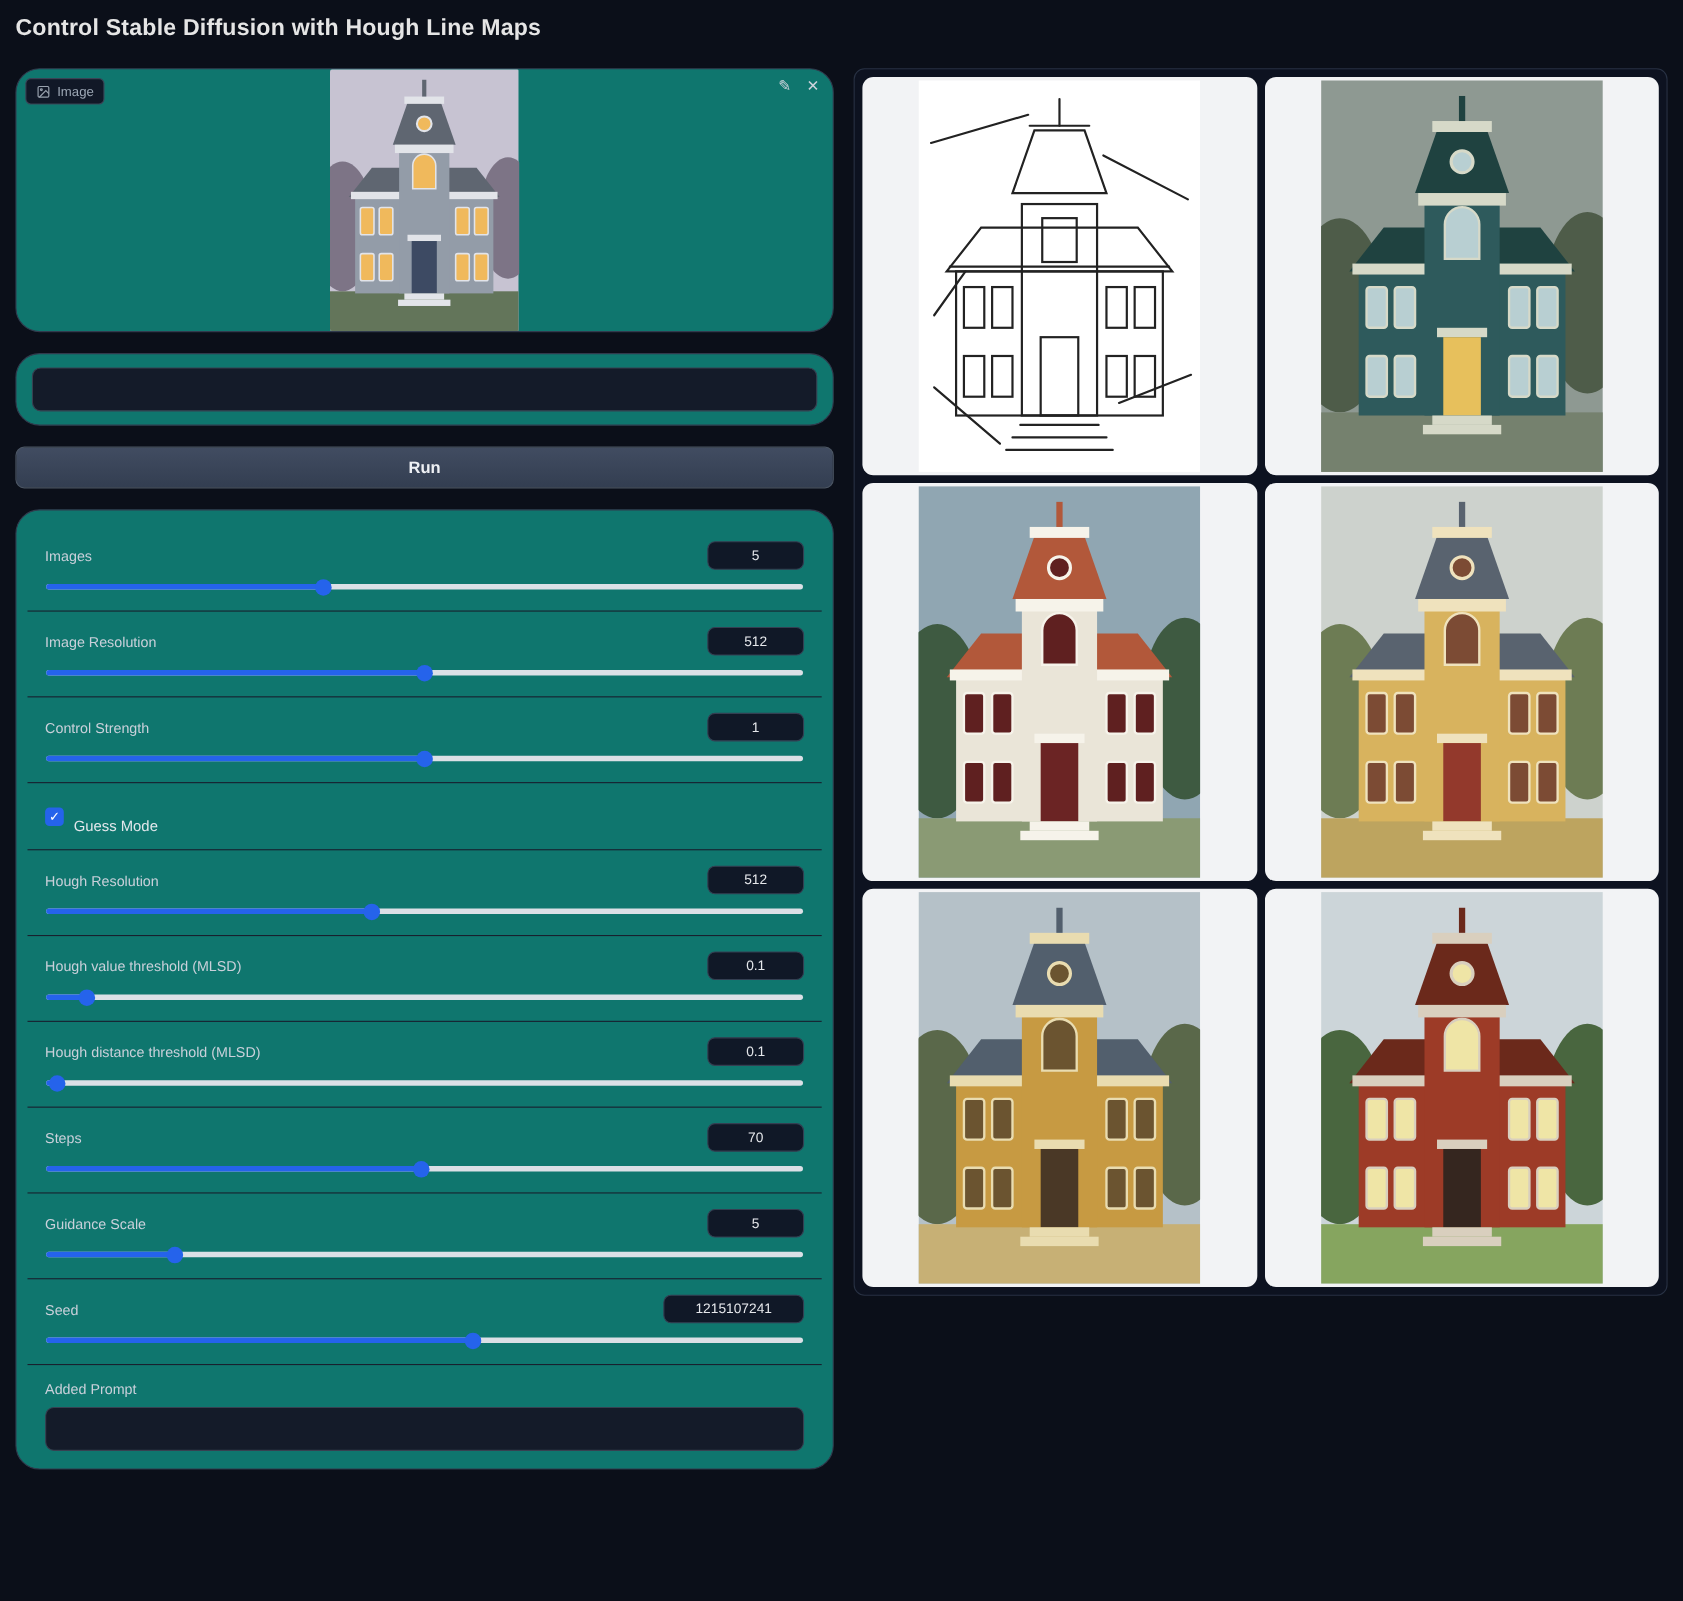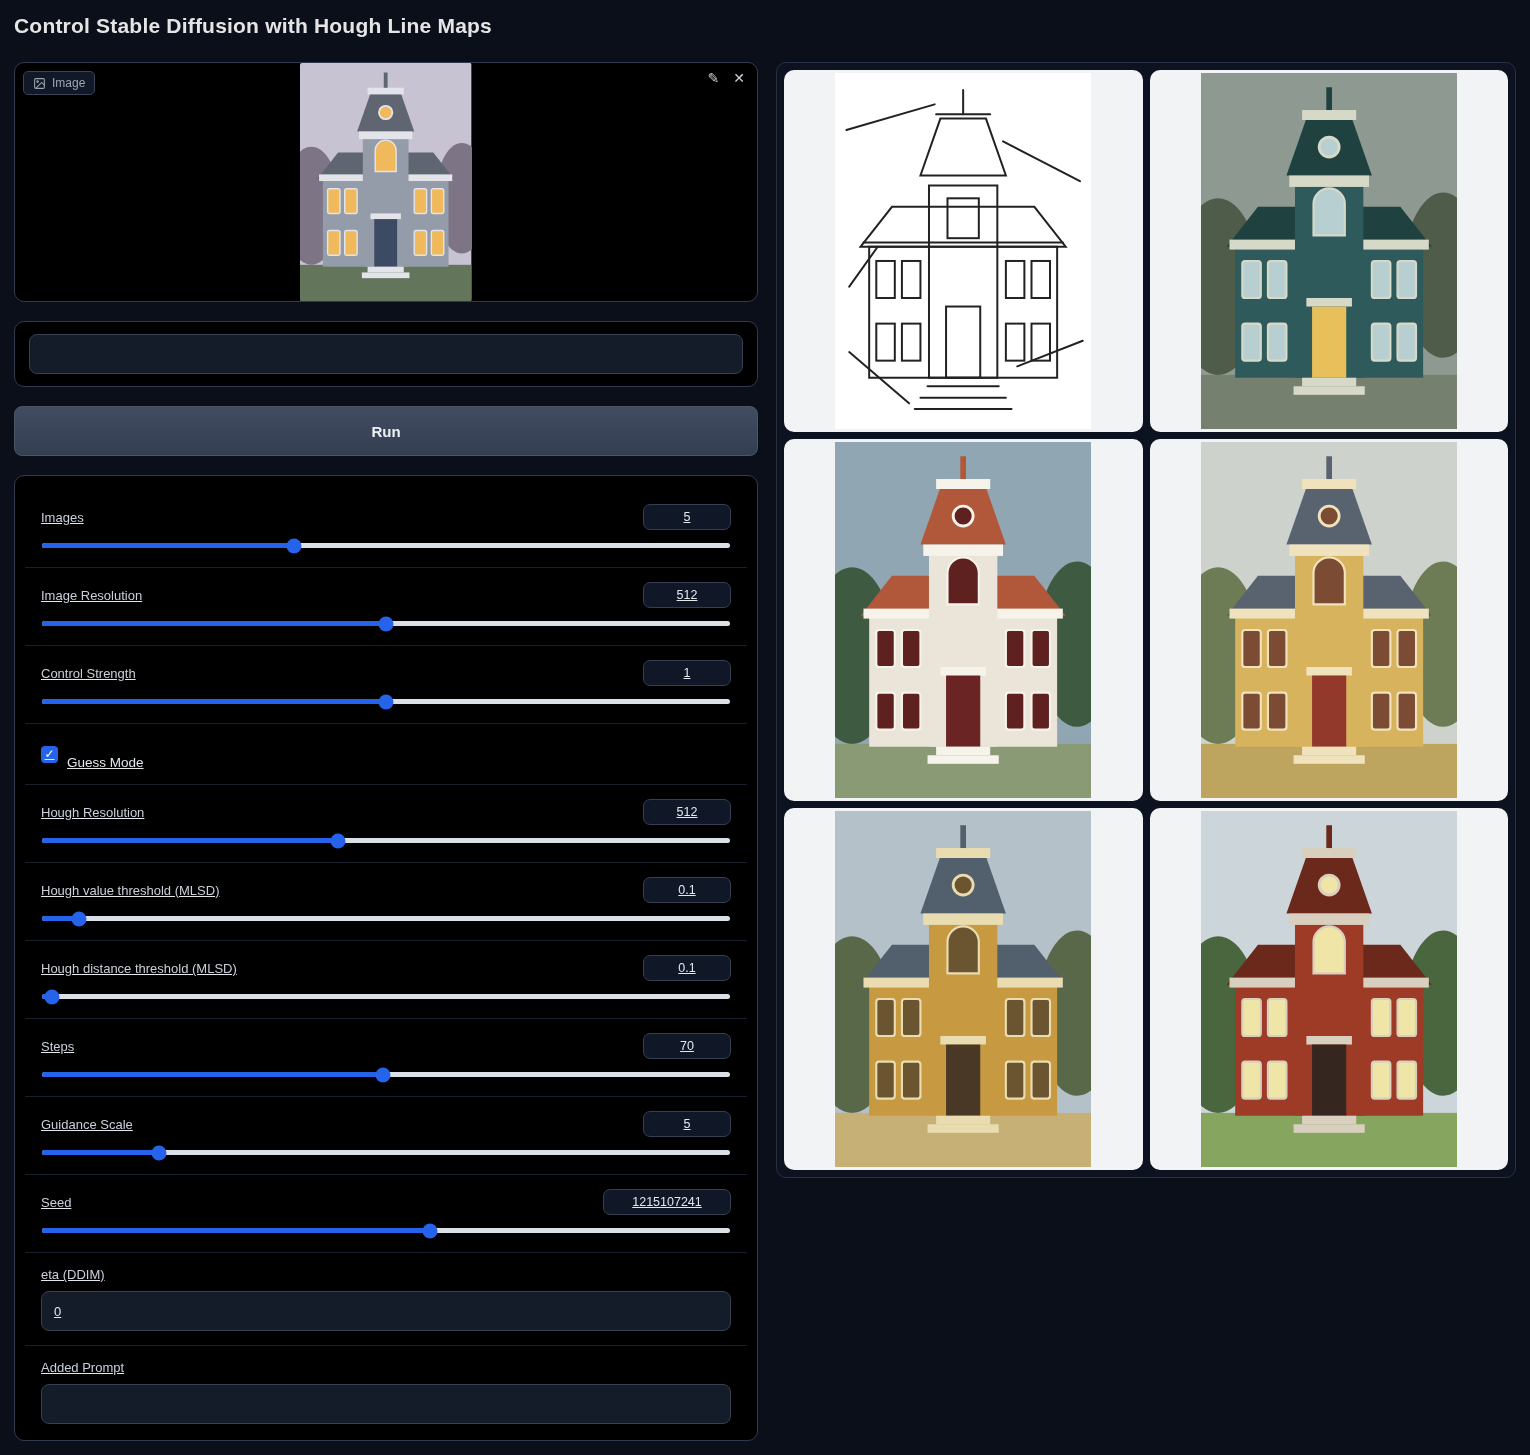--- a/index.html
+++ b/index.html
@@ -12,21 +12,21 @@
   }
   .page-title {
     position: absolute; left: 14px; top: 14px;
     font-size: 21px; font-weight: 700; color: #e5e5e5; letter-spacing: .2px;
   }
   .left-col {
     position: absolute; left: 14px; top: 62px; width: 744px;
     display: flex; flex-direction: column; gap: 19px;
   }
   .panel {
-    background: #000000; border: 1px solid #313b4d; border-radius: 10px; text-decoration: underline;
+    background: #0f766e; border: 1px solid #313b4d; border-radius: 22px;
   }
   
   .image-panel { height: 240px; position: relative; }
   .photo-holder { position: absolute; inset: 0; display: flex; align-items: center; justify-content: center; }
   .photo-holder svg { height: 238px; width: auto; border-radius: 2px; }
   .chip {
     position: absolute; left: 8px; top: 8px; z-index: 2;
     display: flex; align-items: center; gap: 6px;
     background: #111827; border: 1px solid #3a4456; border-radius: 5px;
     padding: 4px 9px; font-size: 12px; color: #9ca6b4;
@@ -35,21 +35,21 @@
   .icon-btn { font-size: 14px; color: #cdd3dc; cursor: pointer; line-height: 1; }
   
   .prompt-panel { padding: 12px 14px; }
   .field-label { font-size: 13px; color: #c9d0da; margin-bottom: 9px; }
   .textbox {
     height: 40px; background: #141b29; border: 1px solid #374151; border-radius: 8px;
     padding: 0 12px; display: flex; align-items: center; font-size: 13px; color: #e5e7eb;
   }
   
   .run-btn {
-    height: 50px; border-radius: 8px;
+    height: 38px; border-radius: 8px;
     background: linear-gradient(180deg, #414c61, #333e51);
     border: 1px solid #4b5563; color: #eef0f4;
     font-weight: 700; font-size: 15px;
     display: flex; align-items: center; justify-content: center; cursor: pointer;
   }
   
   .advanced { padding: 14px 10px 2px; }
   .adv-head {
     display: flex; justify-content: space-between; align-items: center;
     padding: 0 8px 12px; font-size: 15px; color: #e8ebf0; cursor: pointer;
@@ -237,24 +237,20 @@
           <div class="slider-head">
             <div class="ctl-label">Seed</div>
             <div class="num-box wide">1215107241</div>
           </div>
           <div class="track">
             <div class="fill" style="width: 56.4%;"></div>
             <div class="handle" style="left: 56.4%;"></div>
           </div>
         </div>
         <div class="ctl">
-          <div class="field-label">eta (DDIM)</div>
-          <div class="textbox">0</div>
-        </div>
-        <div class="ctl">
           <div class="field-label">Added Prompt</div>
           <div class="textbox"></div>
         </div>
       </div>
   </div>
 
 </div>
 
 <div class="gallery">
     <div class="card">

